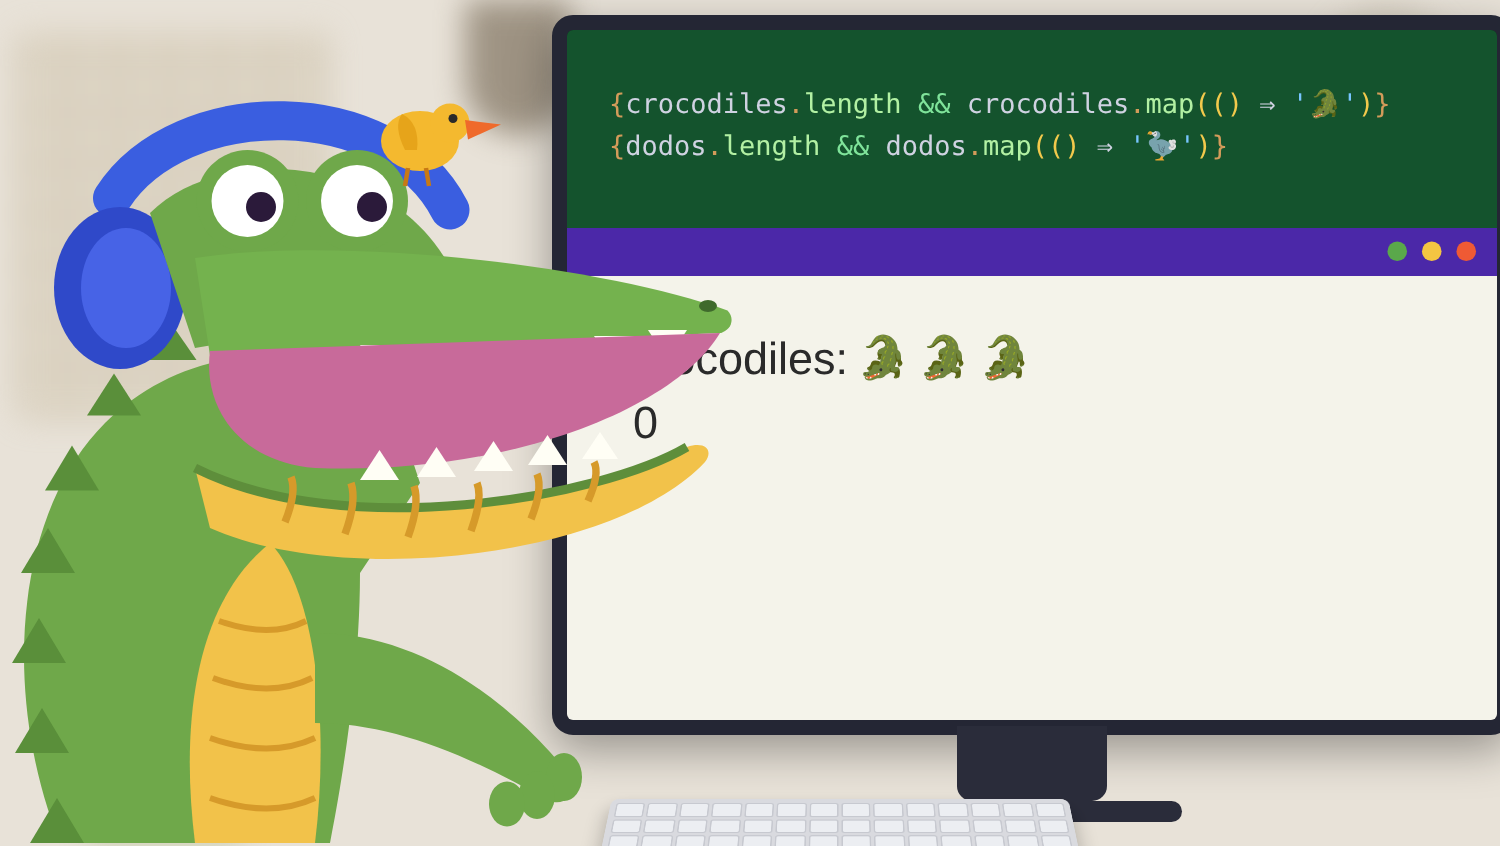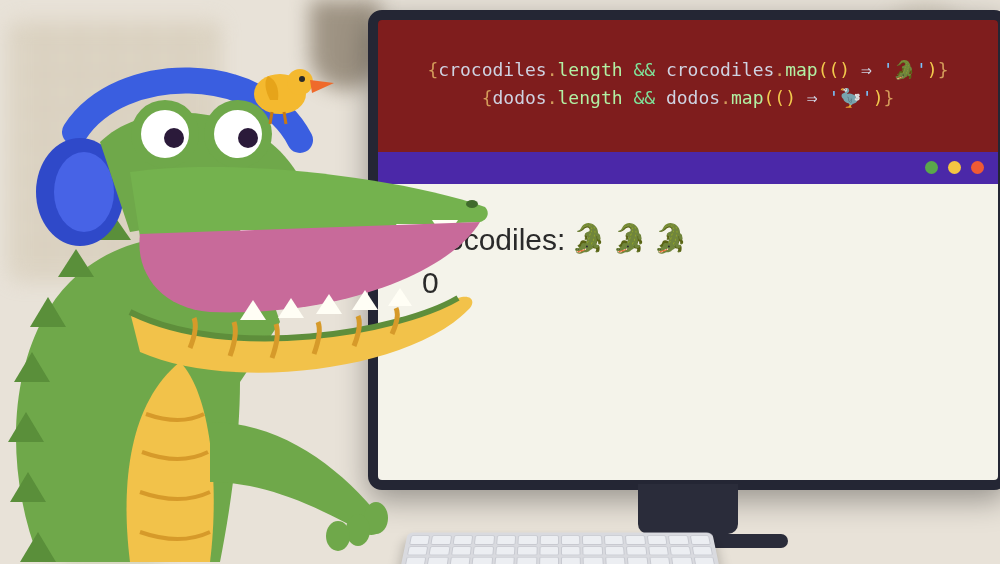--- a/index.html
+++ b/index.html
@@ -49,27 +49,26 @@
     width: 100px; height: 50px; background: #2a2c3a;
     margin: -6px auto 0; border-radius: 0 0 10px 10px;
   }
   .base {
     width: 200px; height: 14px; background: #2a2c3a;
     margin: 0 auto; border-radius: 8px;
   }
 
   
   .code-panel {
-    background: #7f1d1d;
+    background: #14532d;
     padding: 36px 28px 40px;
     font-size: 18px;
     line-height: 1.55;
     color: #d6d6e0;
     white-space: nowrap;
-    text-align: center;
   }
   .code-panel .line { display: block; }
   .t-punc   { color: #d39b5a; }
   .t-ident  { color: #cfd2e1; }
   .t-prop   { color: #b2f0a3; }
   .t-and    { color: #7fe39a; }
   .t-paren  { color: #f2c94c; }
   .t-arrow  { color: #cfd2e1; }
   .t-string { color: #78c6ff; }
   .emoji-inline { font-size: 18px; }

